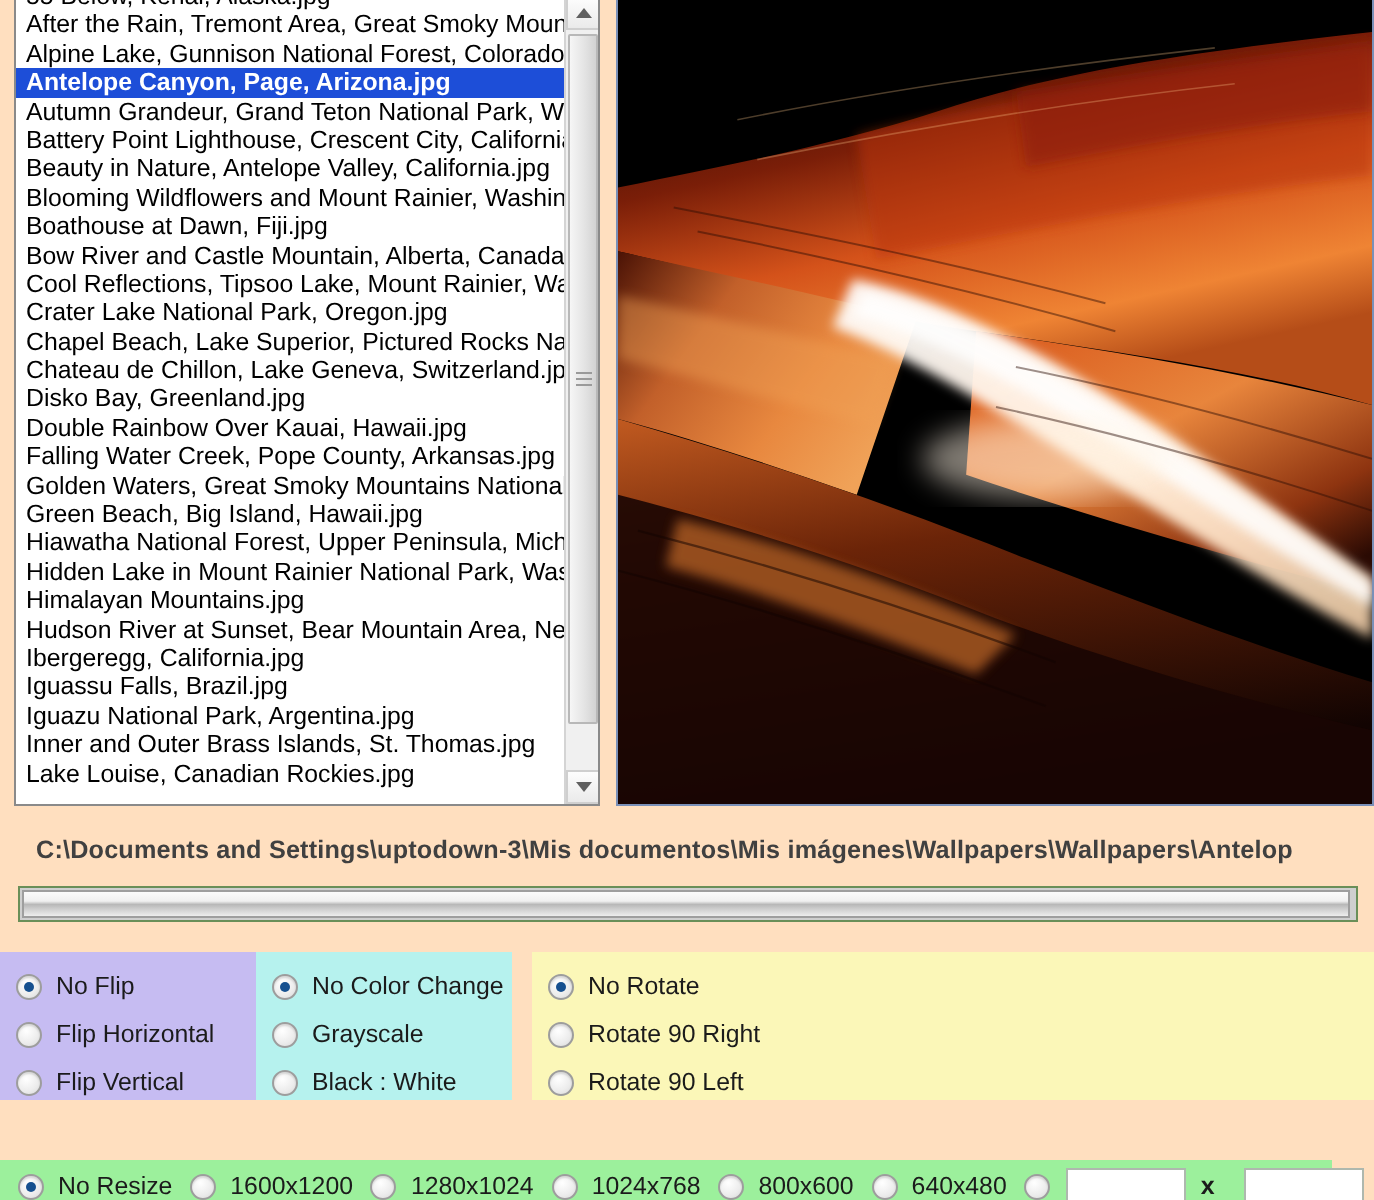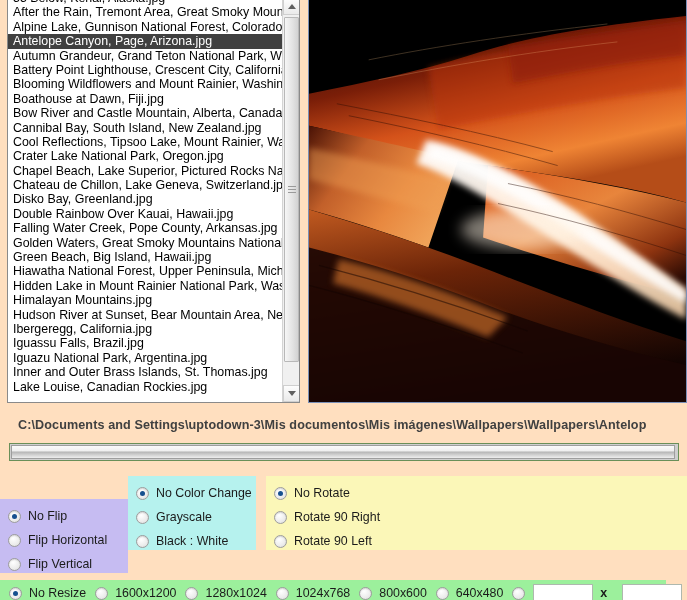--- a/index.html
+++ b/index.html
@@ -43,22 +43,23 @@
     height: 14.4px;
     line-height: 14.4px;
     padding-left: 5px;
     font-size: 12.4px;
     color: #000000;
     white-space: nowrap;
     overflow: hidden;
     font-family: "Liberation Sans", sans-serif;
   }
   .file-item.selected {
-    background: #404040;
+    background: #1d4ed8;
     color: #ffffff;
+    font-weight: bold;
   }
 
   
   #vscroll {
     position: absolute;
     right: 0px; top: 0px;
     width: 17px; height: 100%;
     background: #f0f0f0;
     border-left: 1px solid #d4d4d4;
   }
@@ -257,24 +258,24 @@
   <div id="top-region">
 
     <div id="filelist-frame">
       <div id="filelist-scrollarea" style="margin-top: -7px;">
           <div class="file-item">55 Below, Kenai, Alaska.jpg</div>
           <div class="file-item">After the Rain, Tremont Area, Great Smoky Mountain</div>
           <div class="file-item">Alpine Lake, Gunnison National Forest, Colorado.jpg</div>
           <div class="file-item selected">Antelope Canyon, Page, Arizona.jpg</div>
           <div class="file-item">Autumn Grandeur, Grand Teton National Park, Wyor</div>
           <div class="file-item">Battery Point Lighthouse, Crescent City, California.jpg</div>
+          <div class="file-item">Beauty in Nature, Antelope Valley, California.jpg</div>
           <div class="file-item">Blooming Wildflowers and Mount Rainier, Washingto</div>
           <div class="file-item">Boathouse at Dawn, Fiji.jpg</div>
           <div class="file-item">Bow River and Castle Mountain, Alberta, Canada.jpg</div>
-          <div class="file-item">Cannibal Bay, South Island, New Zealand.jpg</div>
           <div class="file-item">Cool Reflections, Tipsoo Lake, Mount Rainier, Wash</div>
           <div class="file-item">Crater Lake National Park, Oregon.jpg</div>
           <div class="file-item">Chapel Beach, Lake Superior, Pictured Rocks Natio</div>
           <div class="file-item">Chateau de Chillon, Lake Geneva, Switzerland.jpg</div>
           <div class="file-item">Disko Bay, Greenland.jpg</div>
           <div class="file-item">Double Rainbow Over Kauai, Hawaii.jpg</div>
           <div class="file-item">Falling Water Creek, Pope County, Arkansas.jpg</div>
           <div class="file-item">Golden Waters, Great Smoky Mountains National Pa</div>
           <div class="file-item">Green Beach, Big Island, Hawaii.jpg</div>
           <div class="file-item">Hiawatha National Forest, Upper Peninsula, Michiga</div>
@@ -391,21 +392,21 @@
   </div>
 
   <div id="path-label" style="color: #404040;">C:\Documents  and  Settings\uptodown-3\Mis  documentos\Mis imágenes\Wallpapers\Wallpapers\Antelop</div>
 
   <div id="trackbar-wrap">
     <div id="trackbar-fill"></div>
   </div>
 
   <div id="options-row">
 
-    <div class="opt-panel" id="panel-flip" style="background: rgb(198, 188, 242); margin-top: 23px;">
+    <div class="opt-panel" id="panel-flip" style="background: rgb(198, 188, 242);">
       <div class="radio-row">
         <span class="radio checked"></span>
         <span class="radio-label">No Flip</span>
       </div>
       <div class="radio-row">
         <span class="radio"></span>
         <span class="radio-label">Flip Horizontal</span>
       </div>
       <div class="radio-row">
         <span class="radio"></span>

